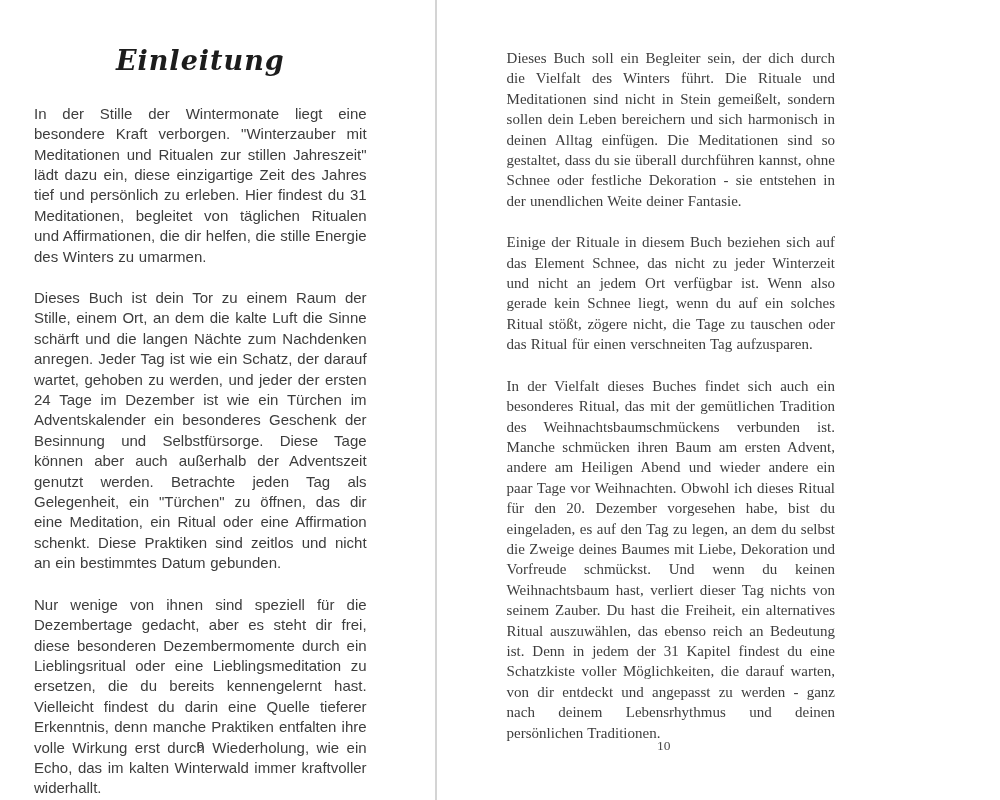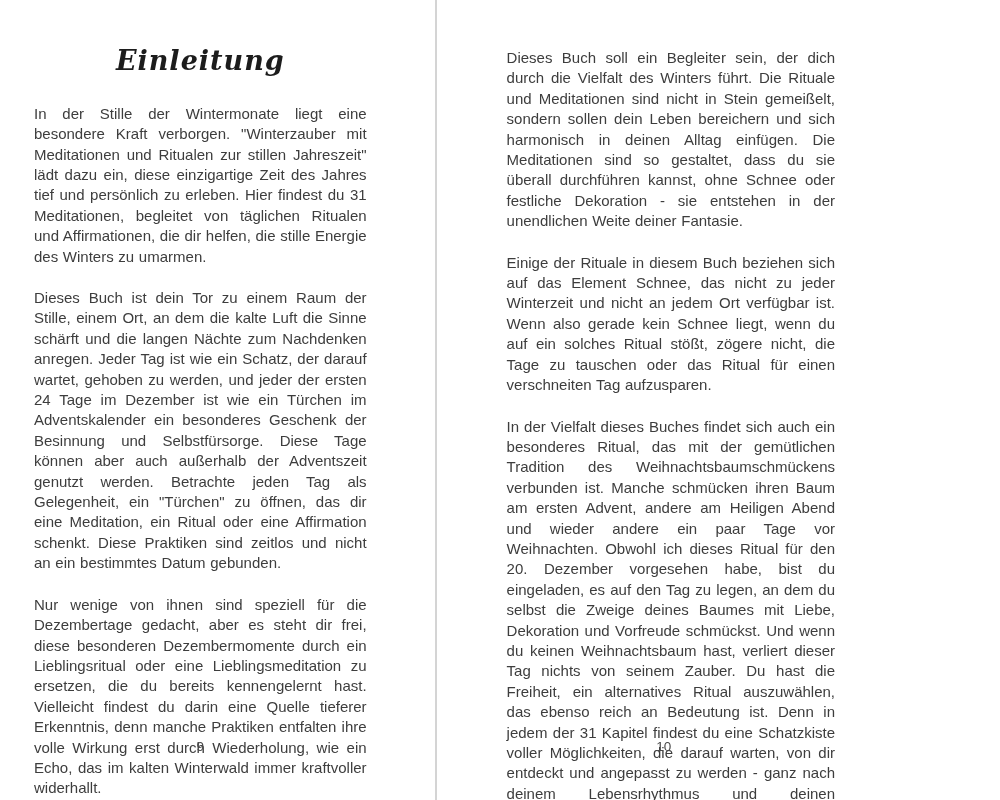--- a/index.html
+++ b/index.html
@@ -24,21 +24,21 @@
     background: var(--background);
   }
   .page {
     box-sizing: border-box;
     width: 499px;
     height: 800px;
     position: relative;
     background: var(--background);
   }
   .page-left  { padding: 44px 68px 0 34px; }
-  .page-right { padding: 48px 37px 0 70px; }
+  .page-right { padding: 48px 37px 0 70px; font-family: Liberation Serif, serif; }
   .gutter {
     width: 2px;
     height: 800px;
     background: var(--gutter-line);
     flex: 0 0 2px;
   }
   .chapter-title {
     font-family: "DejaVu Serif", serif;
     font-style: italic;
     font-weight: 700;

